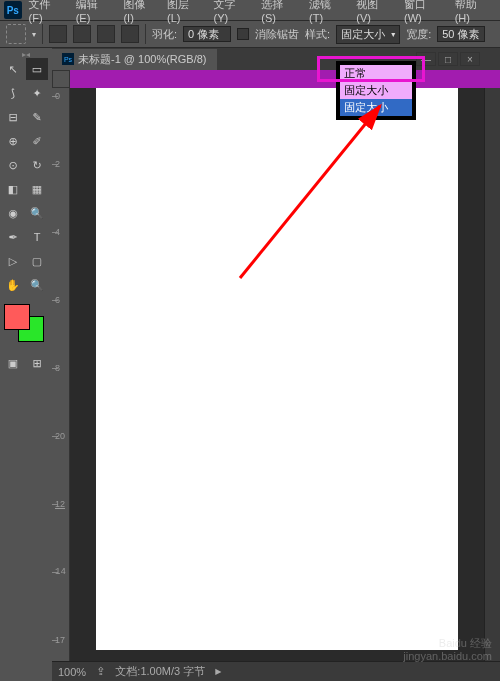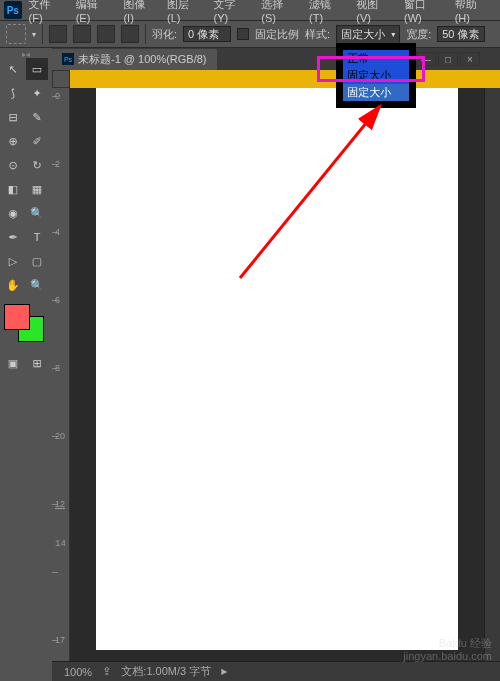--- a/index.html
+++ b/index.html
@@ -10,48 +10,48 @@
 .opt-bar{height:28px;background:#535353;border-top:1px solid #2a2a2a;border-bottom:1px solid #2a2a2a;display:flex;align-items:center;padding:0 6px;gap:6px}
 .tool-ico{width:20px;height:20px;border:1px dashed #888;border-radius:2px}
 .geom-btn{width:18px;height:18px;background:#3a3a3a;border:1px solid #2a2a2a}
 .sep{width:1px;height:20px;background:#333}
 .opt-label{color:#ccc}
 .opt-input{background:#3a3a3a;border:1px solid #222;color:#ddd;padding:1px 4px;width:48px}
 .chk{width:12px;height:12px;background:#3a3a3a;border:1px solid #222}
 .sel-wrap{position:relative}
 .sel{background:#3a3a3a;border:1px solid #222;color:#ddd;padding:1px 4px;width:64px;display:flex;justify-content:space-between;align-items:center}
 .sel .arr{font-size:8px}
-.dd{position:absolute;top:18px;left:0;width:80px;background:#1d4ed8;border:7px solid #000000;z-index:100}
+.dd{position:absolute;top:36px;left:0;width:80px;background:#f0abfc;border:4px solid #000000;z-index:100}
 .dd-item{padding:1px 4px;color:#000}
 .dd-item.hi{background:#316ac5;color:#fff}
 .highlight-box{position:absolute;top:56px;left:317px;width:108px;height:26px;border:3px solid #e815d0;z-index:200;pointer-events:none}
 .main{display:flex;height:633px}
 .tools-col{width:52px;background:#535353;padding:2px;display:flex;flex-direction:column;gap:0}
 .tool-row{display:flex;gap:2px;margin-bottom:2px}
 .tool-cell{width:22px;height:22px;background:#535353;display:flex;align-items:center;justify-content:center;color:#ccc;cursor:pointer}
 .tool-cell.active{background:#2c2c2c}
 .swatch-wrap{margin-top:6px;position:relative;width:46px;height:40px}
 .swatch-fg{position:absolute;top:0;left:2px;width:26px;height:26px;background:#ff5a5a;border:1px solid #000}
 .swatch-bg{position:absolute;top:12px;left:16px;width:26px;height:26px;background:#29e629;border:1px solid #000}
-.doc-area{flex:1;background:#eab308;display:flex;flex-direction:column;position:relative}
+.doc-area{flex:1;background:#a21caf;display:flex;flex-direction:column;position:relative}
 .doc-tab{height:22px;background:#3a3a3a;display:flex;align-items:center}
 .tab{padding:3px 10px;background:#535353;color:#ccc;display:flex;align-items:center;gap:4px}
 .tab .ps-mini{width:12px;height:12px;background:#001e36;color:#31a8ff;font-size:7px;display:flex;align-items:center;justify-content:center}
 .win-btns{margin-left:auto;display:flex;gap:2px;padding-right:20px}
 .win-btn{width:20px;height:14px;border:1px solid #333;color:#aaa;display:flex;align-items:center;justify-content:center;font-size:10px}
 .ruler-corner{width:18px;height:18px;background:#535353;border:1px solid #333}
 .ruler-h{height:18px;background:#535353;border-bottom:1px solid #333;display:flex;position:relative;overflow:hidden}
 .ruler-v{width:18px;background:#535353;border-right:1px solid #333;position:relative;overflow:hidden}
 .rule-row{display:flex}
 .canvas-row{display:flex;flex:1}
 .canvas-wrap{flex:1;background:#2a2a2a;display:flex;justify-content:center;align-items:flex-start;overflow:hidden;position:relative}
 .canvas{width:362px;height:562px;background:#fff;margin-top:0}
 .arrow-svg{position:absolute;top:0;left:0;pointer-events:none;z-index:150}
 .scroll-v{width:16px;background:#3a3a3a;border-left:1px solid #222}
-.status{height:20px;background:#3a3a3a;border-top:1px solid #222;display:flex;align-items:center;padding:0 12px;gap:10px;color:#aaa}
+.status{height:20px;background:#3a3a3a;border-top:1px solid #222;display:flex;align-items:center;padding:0 6px;gap:10px;color:#aaa}
 .status .tri{font-size:8px}
 .wm{position:absolute;bottom:18px;right:8px;color:rgba(200,200,200,.35);font-size:10px;z-index:300;text-align:right;line-height:1.2}
 .vtick{position:absolute;left:0;height:1px;width:6px;background:#888}
 .vtick-lbl{position:absolute;left:3px;color:#999;font-size:9px;transform:translateY(-50%)}
 </style>
 </head>
 <body>
 
 <div class="menubar">
   <div class="ps-logo">Ps</div>
@@ -72,21 +72,21 @@
   <span style="font-size:8px">▾</span>
   <div class="sep"></div>
   <div class="geom-btn"></div>
   <div class="geom-btn"></div>
   <div class="geom-btn"></div>
   <div class="geom-btn"></div>
   <div class="sep"></div>
   <span class="opt-label">羽化:</span>
   <input class="opt-input" value="0 像素" style="">
   <div class="chk"></div>
-  <span class="opt-label">固定比例</span>
+  <span class="opt-label">消除锯齿</span>
   <span class="opt-label">样式:</span>
   <div class="sel-wrap">
     <div class="sel">
       <span>固定大小</span>
       <span class="arr">▾</span>
     </div>
     <div class="dd">
       <div class="dd-item">正常</div>
       <div class="dd-item">固定大小</div>
       <div class="dd-item hi">固定大小</div>
@@ -179,21 +179,21 @@
           <div class="vtick-lbl" style="top: 144px;">4</div>
           <div class="vtick" style="top: 212px;"></div>
           <div class="vtick-lbl" style="top: 212px;">6</div>
           <div class="vtick" style="top: 280px;"></div>
           <div class="vtick-lbl" style="top: 280px;">8</div>
           <div class="vtick" style="top: 348px;"></div>
           <div class="vtick-lbl" style="top: 348px;">20</div>
           <div class="vtick" style="top: 416px;"></div>
           <div class="vtick-lbl" style="top: 416px; text-decoration: underline;">12</div>
           <div class="vtick" style="top: 484px;"></div>
-          <div class="vtick-lbl" style="top: 456px; font-family: Liberation Mono, monospace;">14</div>
+          <div class="vtick-lbl" style="top: 484px; font-family: Liberation Mono, monospace;">14</div>
           <div class="vtick" style="top: 552px;"></div>
           <div class="vtick-lbl" style="top: 552px;">17</div>
         </div>
       <div class="canvas-wrap">
         <div class="canvas"></div>
         <svg class="arrow-svg" width="448" height="580">
           <defs>
               <marker id="ah" markerWidth="10" markerHeight="10" refX="8" refY="3" orient="auto">
                 <path d="M0,0 L0,6 L9,3 z" fill="#ff0000"></path>
               </marker>

